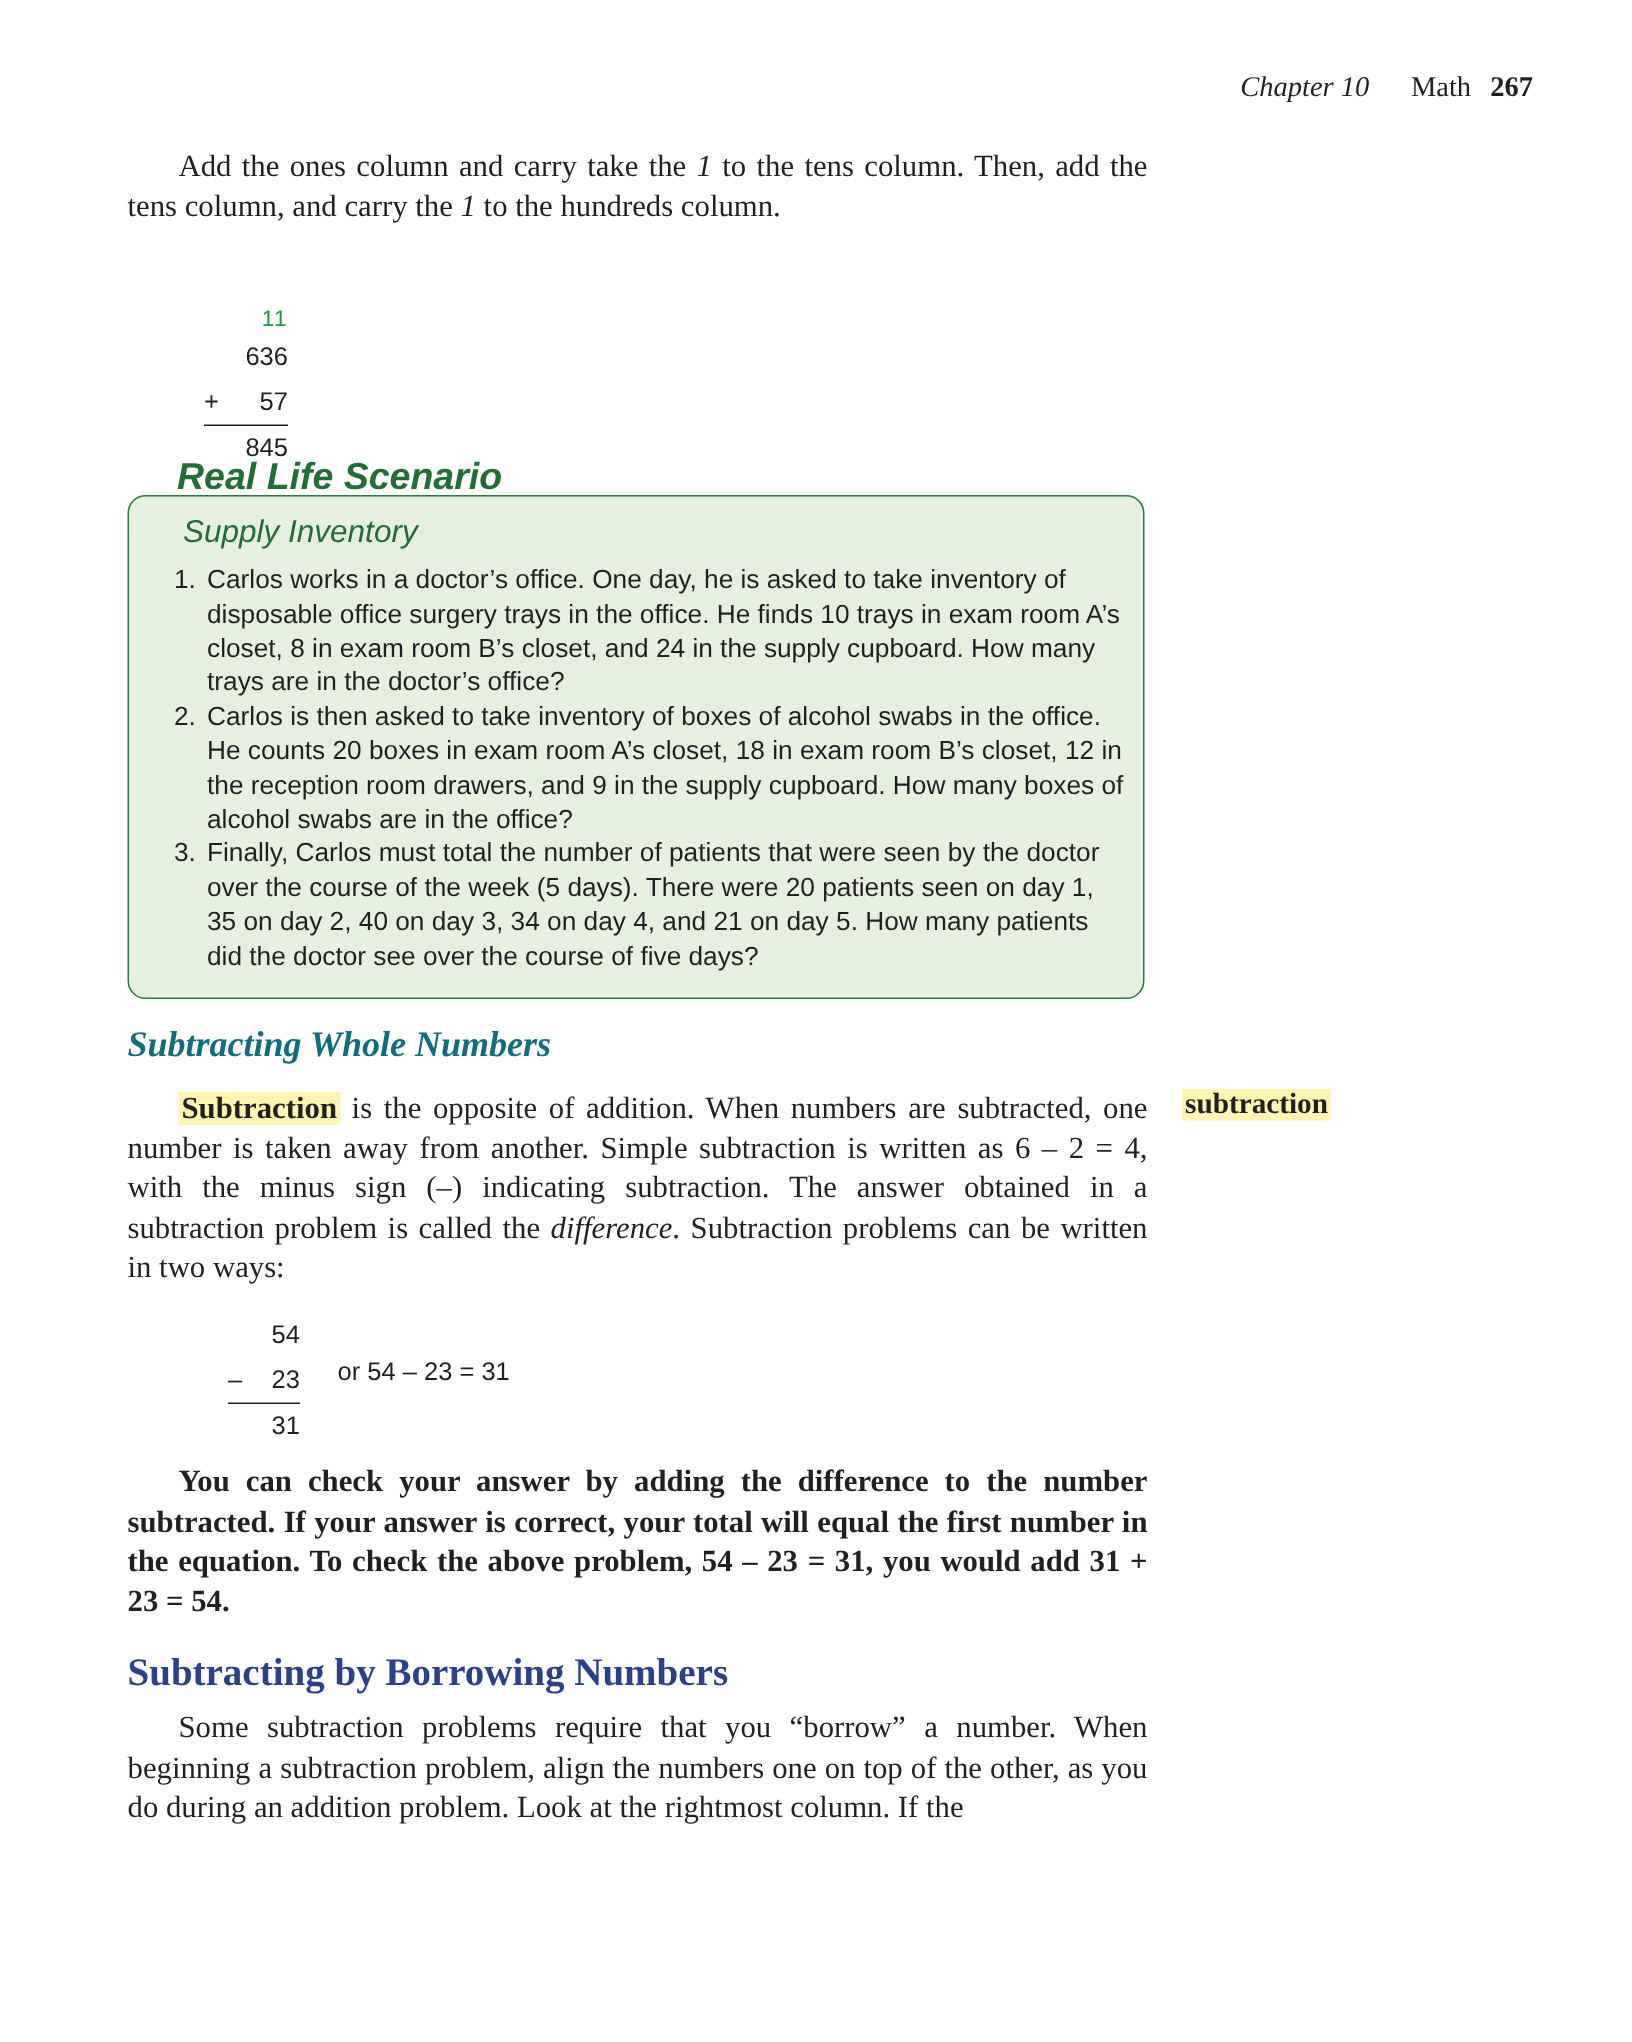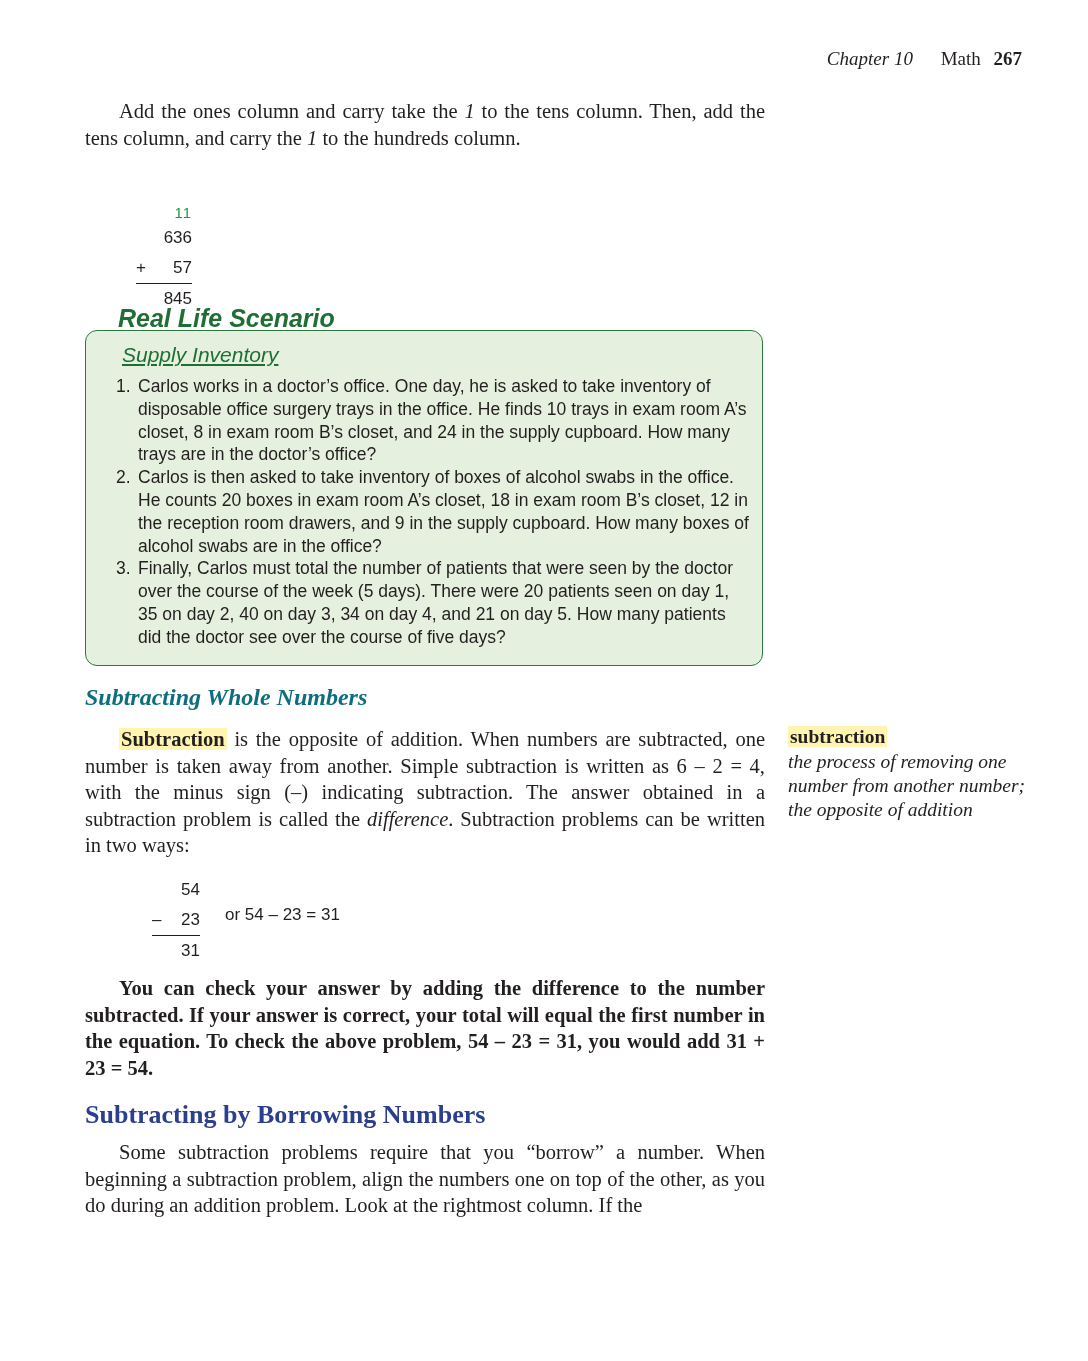--- a/index.html
+++ b/index.html
@@ -17,21 +17,21 @@
     .indent { text-indent: 34px; }
 
     .calc { position: absolute; font-size: 17px; line-height: 30px; }
     .calc .row { display: flex; justify-content: flex-end; }
     .calc .op { position: absolute; left: 0; }
     .calc .rule { border-top: 1.5px solid #231f20; }
     .carry { color: #1a9a4a; font-size: 15px; letter-spacing: 1px; line-height: 20px; }
 
     .scenario-title { position: absolute; left: 118px; top: 304px; font-size: 25px; font-style: italic; font-weight: bold; color: #1f6e34; text-decoration: underline; text-decoration-thickness: 1.5px; text-underline-offset: 4px; }
     .scenario-box { position: absolute; left: 85px; top: 330px; width: 678px; height: 336px; background: #e5f0de; border: 1.5px solid #2b7a3e; border-radius: 12px; box-sizing: border-box; }
-    .scenario-sub { position: absolute; left: 36px; top: 12px; font-size: 21px; font-style: italic; color: #1f6e34; text-decoration: underline; }
+    .scenario-sub { position: absolute; left: 36px; top: 12px; font-size: 21px; font-style: italic; color: #1f6e34; }
     .scenario-list { position: absolute; left: 30px; top: 44px; width: 636px; margin: 0; padding: 0; list-style: none; font-size: 17.5px; line-height: 22.8px; color: #231f20; }
     .scenario-list li { position: relative; padding-left: 22px; }
     .scenario-list .num { position: absolute; left: 0; }
 
     .h-main { position: absolute; left: 85px; top: 684px; margin: 0; font-size: 24px; font-style: italic; font-weight: bold; color: #0d6e7e; }
     .h-sub { position: absolute; left: 85px; top: 1100px; margin: 0; font-size: 26px; font-weight: bold; color: #2b3f8f; }
 
     .kw { background: #fff4b0; font-weight: bold; padding: 0 2px; }
 
     .glossary { position: absolute; left: 788px; top: 726px; width: 240px; }
@@ -83,21 +83,20 @@
 </div>
 
 <h1 class="h-main serif">Subtracting Whole Numbers</h1>
 
 <div class="col serif" style="top: 726px;">
   <p class="para indent"><span class="kw">Subtraction</span><span> is the opposite of addition. When numbers are subtracted, one number is taken away from another. Simple subtraction is written as 6 – 2 = 4, with the minus sign (–) indicating subtraction. The answer obtained in a subtraction problem is called the </span><i>difference</i><span>. Subtraction problems can be written in two ways:</span></p>
 </div>
 
 <div class="glossary serif">
   <span class="term">subtraction</span>
-  <div class="def">the process of removing one number from another number; the opposite of addition</div>
 </div>
 
 <div class="calc sans" style="left: 152px; top: 875px; width: 48px;">
   <div class="row">54</div>
   <div class="row" style="position:relative;">
     <span class="op">–</span>
     <span>23</span>
   </div>
   <div class="row rule">31</div>
 </div>

